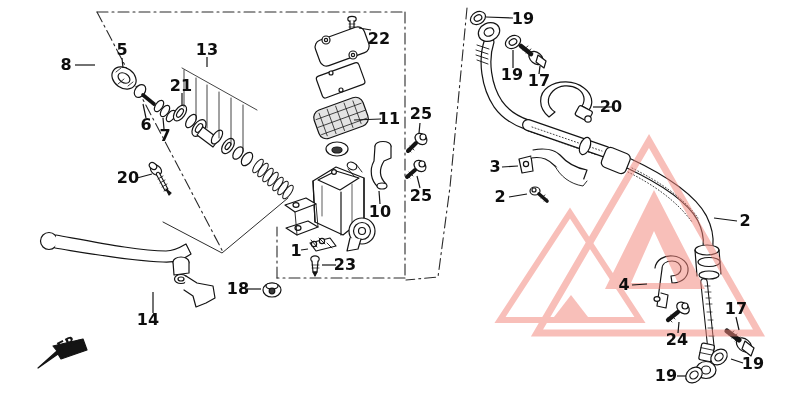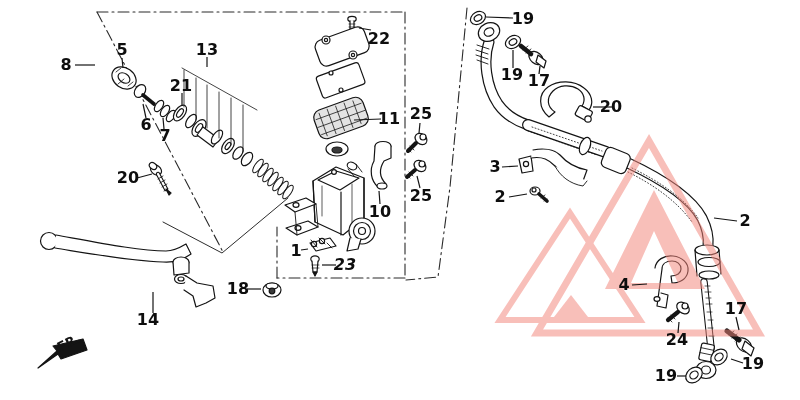--- a/index.html
+++ b/index.html
@@ -317,21 +317,21 @@
       <div class="callout" style="left: 181px; top: 86px;">21</div>
       <div class="callout" style="left: 146px; top: 125px;">6</div>
       <div class="callout" style="left: 165px; top: 136px;">7</div>
       <div class="callout" style="left: 128px; top: 178px;">20</div>
       <div class="callout" style="left: 379px; top: 31px; margin-top: 8px;">22</div>
       <div class="callout" style="left: 389px; top: 119px;">11</div>
       <div class="callout" style="left: 421px; top: 114px;">25</div>
       <div class="callout" style="left: 421px; top: 196px;">25</div>
       <div class="callout" style="left: 380px; top: 212px;">10</div>
       <div class="callout" style="left: 296px; top: 251px;">1</div>
-      <div class="callout" style="left: 345px; top: 265px; font-style: italic;">23</div>
+      <div class="callout" style="left: 345px; top: 265px;">23</div>
       <div class="callout" style="left: 238px; top: 289px;">18</div>
       <div class="callout" style="left: 148px; top: 320px;">14</div>
       <div class="callout" style="left: 523px; top: 19px;">19</div>
       <div class="callout" style="left: 512px; top: 75px;">19</div>
       <div class="callout" style="left: 539px; top: 81px;">17</div>
       <div class="callout" style="left: 611px; top: 107px;">20</div>
       <div class="callout" style="left: 495px; top: 167px;">3</div>
       <div class="callout" style="left: 500px; top: 197px;">2</div>
       <div class="callout" style="left: 745px; top: 221px;">2</div>
       <div class="callout" style="left: 624px; top: 285px;">4</div>

